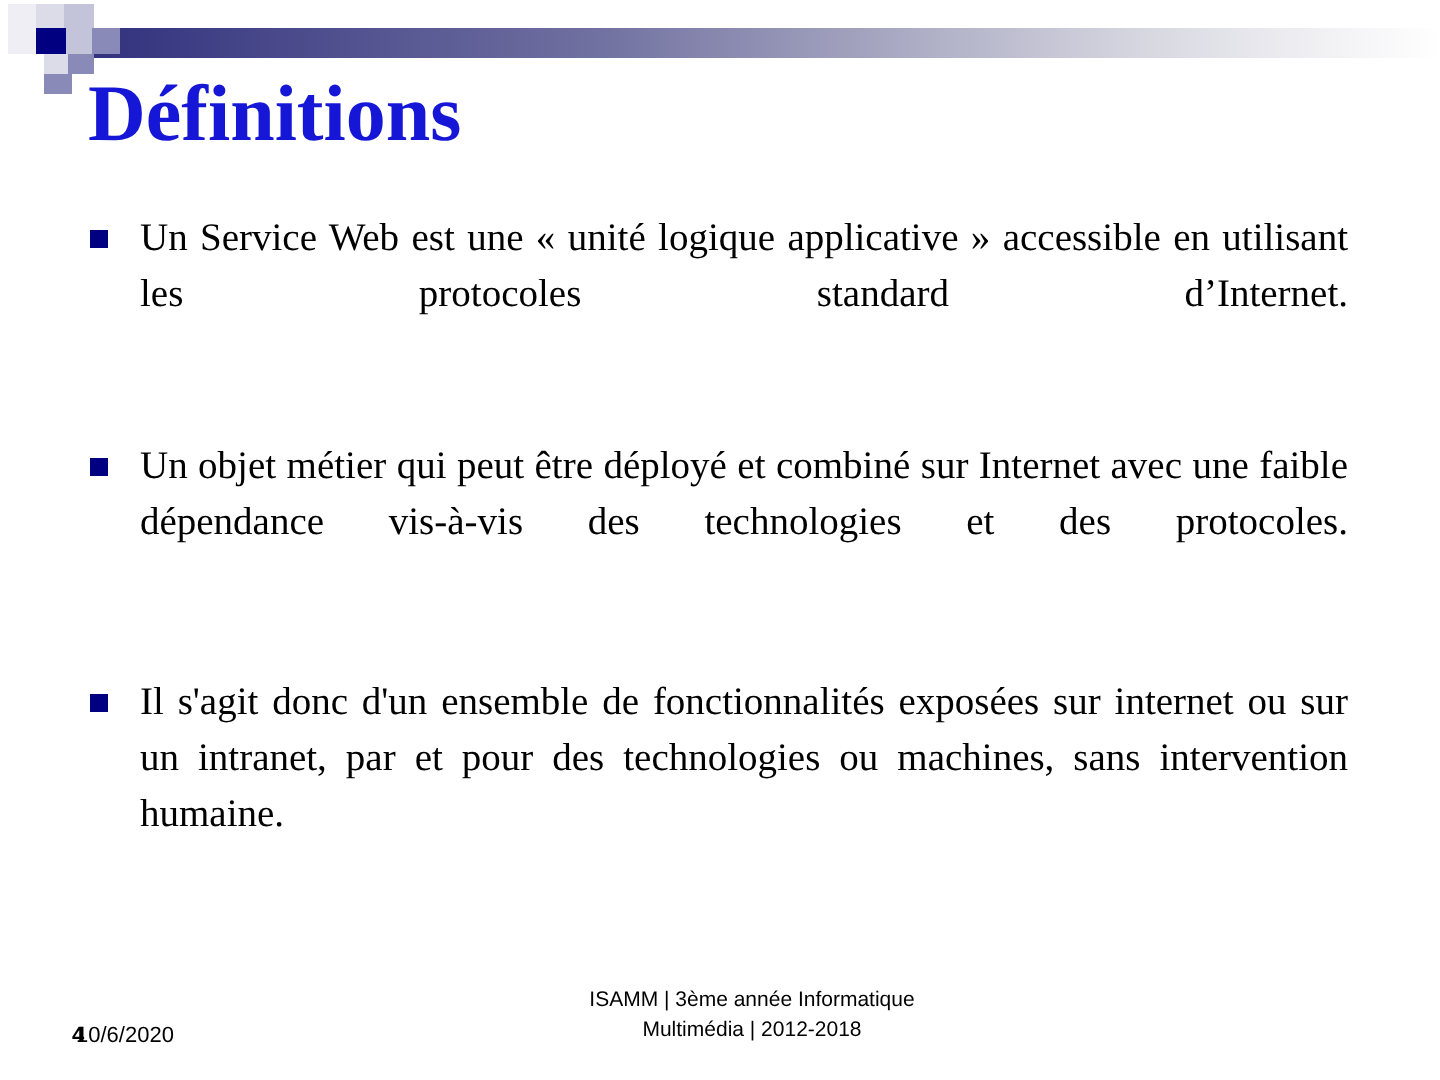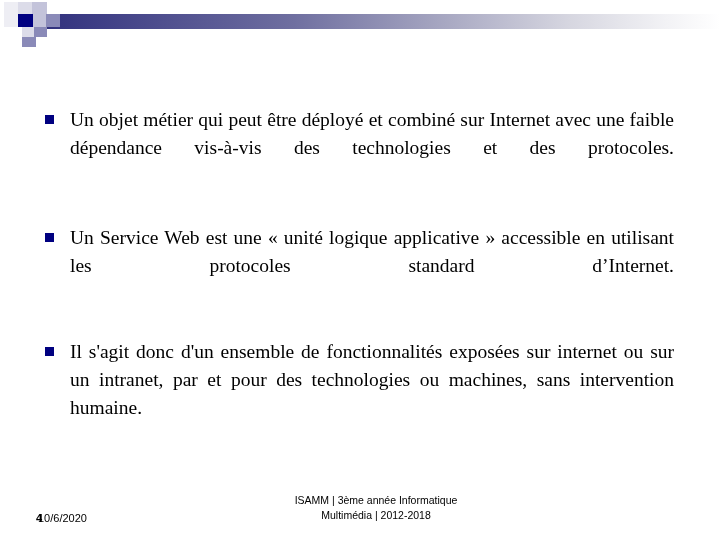--- a/index.html
+++ b/index.html
@@ -154,31 +154,32 @@
     <div class="sq sq-light" style="left:33px; top:14px; width:13px; height:13px;"></div>
     <div class="sq sq-mid" style="left:46px; top:14px; width:14px; height:13px;"></div>
     <div class="sq sq-faint" style="left:4px;  top:14px; width:14px; height:13px;"></div>
 
     <div class="sq sq-pale" style="left:22px; top:27px; width:12px; height:10px;"></div>
     <div class="sq sq-mid" style="left:34px; top:27px; width:13px; height:10px;"></div>
 
     <div class="sq sq-mid" style="left:22px; top:37px; width:14px; height:10px;"></div>
   </div>
 
+  <div class="title">Définitions</div>
 
   <div class="body-area">
+
+    <div class="bullet-row b1">
+      <span class="bullet-marker"></span>
+      <span class="bullet-text">Un Service Web est une « unité logique applicative » accessible en utilisant les protocoles standard d’Internet.</span>
+    </div>
 
     <div class="bullet-row b2">
       <span class="bullet-marker"></span>
       <span class="bullet-text">Un objet métier qui peut être déployé et combiné sur Internet avec une faible dépendance vis-à-vis des technologies et des protocoles.</span>
-    </div>
-
-    <div class="bullet-row b1">
-      <span class="bullet-marker"></span>
-      <span class="bullet-text">Un Service Web est une « unité logique applicative » accessible en utilisant les protocoles standard d’Internet.</span>
     </div>
 
     <div class="bullet-row">
       <span class="bullet-marker"></span>
       <span class="bullet-text">Il s'agit donc d'un ensemble de fonctionnalités exposées sur internet ou sur un intranet, par et pour des technologies ou machines, sans intervention humaine.</span>
     </div>
 
   </div>
 
   <div class="footer-center">

